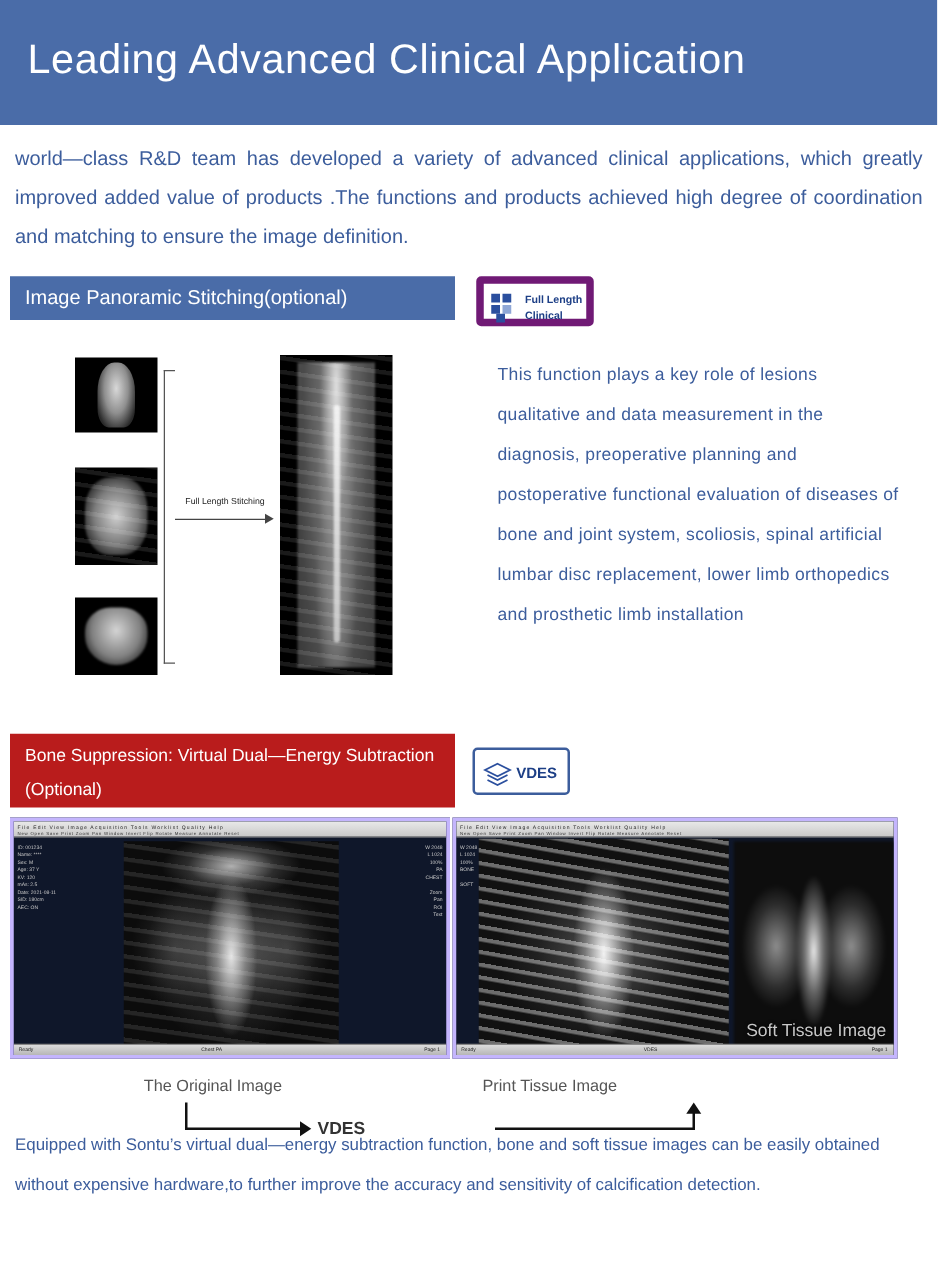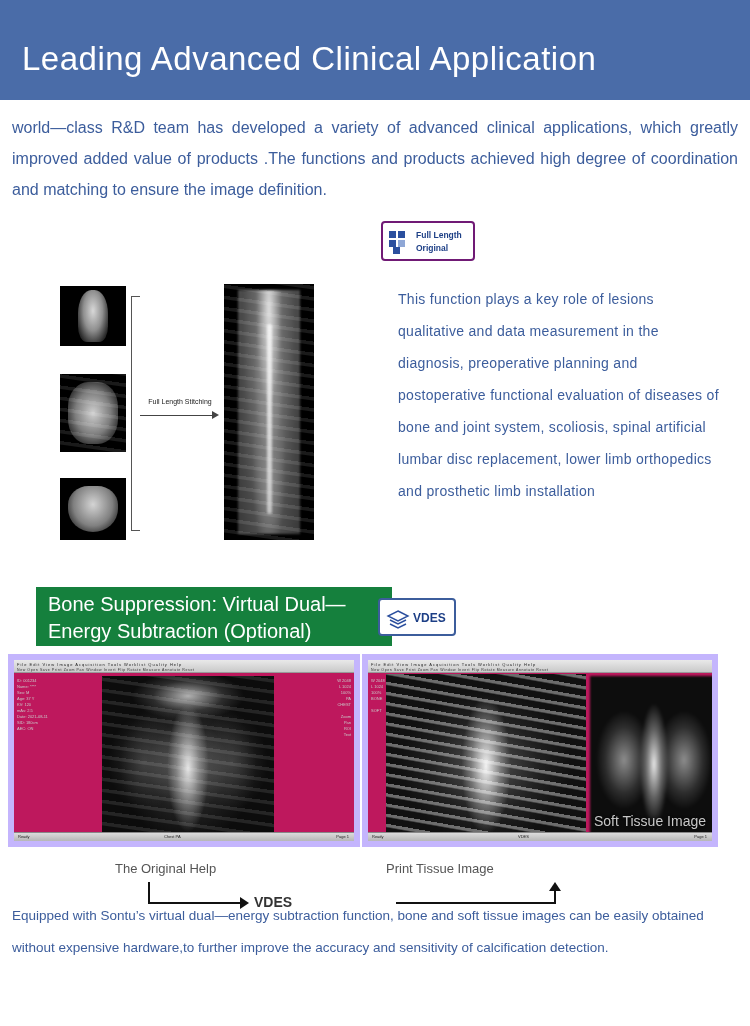--- a/index.html
+++ b/index.html
@@ -18,21 +18,21 @@
 
   
   .header {
     position: absolute;
     left: 0; top: 0;
     width: 750px; height: 100px;
     background: #4a6ca8;
   }
   .header-title {
     position: absolute;
-    left: 22px; top: 40px;
+    left: 22px; top: 28px;
     color: #ffffff;
     font-size: 33px;
     font-weight: normal;
     letter-spacing: 0.5px;
     white-space: nowrap;
   }
 
   
   .intro {
     position: absolute;
@@ -54,21 +54,21 @@
     color: #ffffff;
     font-size: 16px;
     line-height: 35px;
     padding-left: 12px;
     white-space: nowrap;
   }
   .badge1 {
     position: absolute;
     left: 381px; top: 221px;
     width: 94px; height: 40px;
-    border: 2px solid #701a75;
+    border: 6px solid #701a75;
     border-radius: 4px;
     background: #ffffff;
   }
   .badge1 .b-icon {
     position: absolute;
     left: 5px; top: 7px;
     width: 25px; height: 25px;
   }
   .badge1 .b-text {
     position: absolute;
@@ -162,46 +162,45 @@
     font-size: 14px;
     line-height: 32px;
     letter-spacing: 0.3px;
   }
 
   
   .banner2 {
     position: absolute;
     left: 8px; top: 587px;
     width: 356px; height: 59px;
-    background: #15803d;
+    background: #b91c1c;
     color: #ffffff;
-    font-size: 20px;
+    font-size: 14px;
     line-height: 27px;
     padding: 4px 0 0 12px;
-    margin-left: 28px;
   }
   .badge2 {
     position: absolute;
     left: 378px; top: 598px;
     width: 78px; height: 38px;
     border: 2px solid #3c5d9c;
     border-radius: 4px;
     background: #ffffff;
   }
   .badge2 .b-icon { position: absolute; left: 6px; top: 9px; width: 24px; height: 20px; }
   .badge2 .b-text {
     position: absolute; left: 33px; top: 11px;
     color: #1d3f86; font-size: 12px; font-weight: bold;
   }
 
   
   .viewer {
     position: absolute;
-    background: #be185d;
-    border: 6px solid #c4b5fd;
+    background: #0f172a;
+    border: 3px solid #c4b5fd;
     overflow: hidden;
   }
   .v1 { left: 8px; top: 654px; width: 352px; height: 193px; }
   .v2 { left: 362px; top: 654px; width: 356px; height: 193px; }
   .vchrome {
     position: absolute; left: 0; top: 0; right: 0; height: 13px;
     background: linear-gradient(to bottom, #e9e9e9, #c9c9c9);
     border-bottom: 1px solid #999;
   }
   .vchrome .mtxt {
@@ -325,34 +324,35 @@
 <body>
 
 <div class="page">
 
   <div class="header">
     <div class="header-title">Leading Advanced Clinical Application</div>
   </div>
 
   <div class="intro">world—class R&amp;D team has developed a variety of advanced clinical applications, which greatly improved added value of products .The functions and products achieved high degree of coordination and matching to ensure the image definition.</div>
 
+  <div class="banner1">Image Panoramic Stitching(optional)</div>
 
   <div class="badge1">
     <span class="b-icon">
       <svg width="25" height="25" viewBox="0 0 25 25">
         <rect x="1" y="1" width="7" height="7" fill="#2b4f9e"></rect>
         <rect x="10" y="1" width="7" height="7" fill="#2b4f9e"></rect>
         <rect x="1" y="10" width="7" height="7" fill="#2b4f9e"></rect>
         <rect x="10" y="10" width="7" height="7" fill="#8fa7d6"></rect>
         <rect x="5" y="17" width="7" height="7" fill="#2b4f9e"></rect>
       </svg>
     </span>
     <span class="b-text">
       <span>Full Length</span><br>
-      <span>Original</span>
+      <span>Clinical</span>
     </span>
   </div>
 
   <div class="xray xr1">
       <div class="xr-neck"></div>
     </div>
   <div class="xray xr2">
       <div class="xr-chest"></div>
       <div class="ribs"></div>
     </div>
@@ -438,21 +438,21 @@
       </div>
     <div class="chest-soft"></div>
     <div class="soft-label">Soft Tissue Image</div>
     <div class="vstatus">
       <span style="left:4px;">Ready</span>
       <span style="left:150px;">VDES</span>
       <span style="right:5px;">Page 1</span>
     </div>
   </div>
 
-  <div class="caption cap1">The Original Help</div>
+  <div class="caption cap1">The Original Image</div>
   <div class="caption cap2">Print Tissue Image</div>
 
   <div class="arrow-left-grp">
     <div class="vline"></div>
       <div class="hline"></div>
       <div class="head"></div>
   </div>
   <div class="vdes-label">VDES</div>
   <div class="arrow-right-grp">
     <div class="hline"></div>

